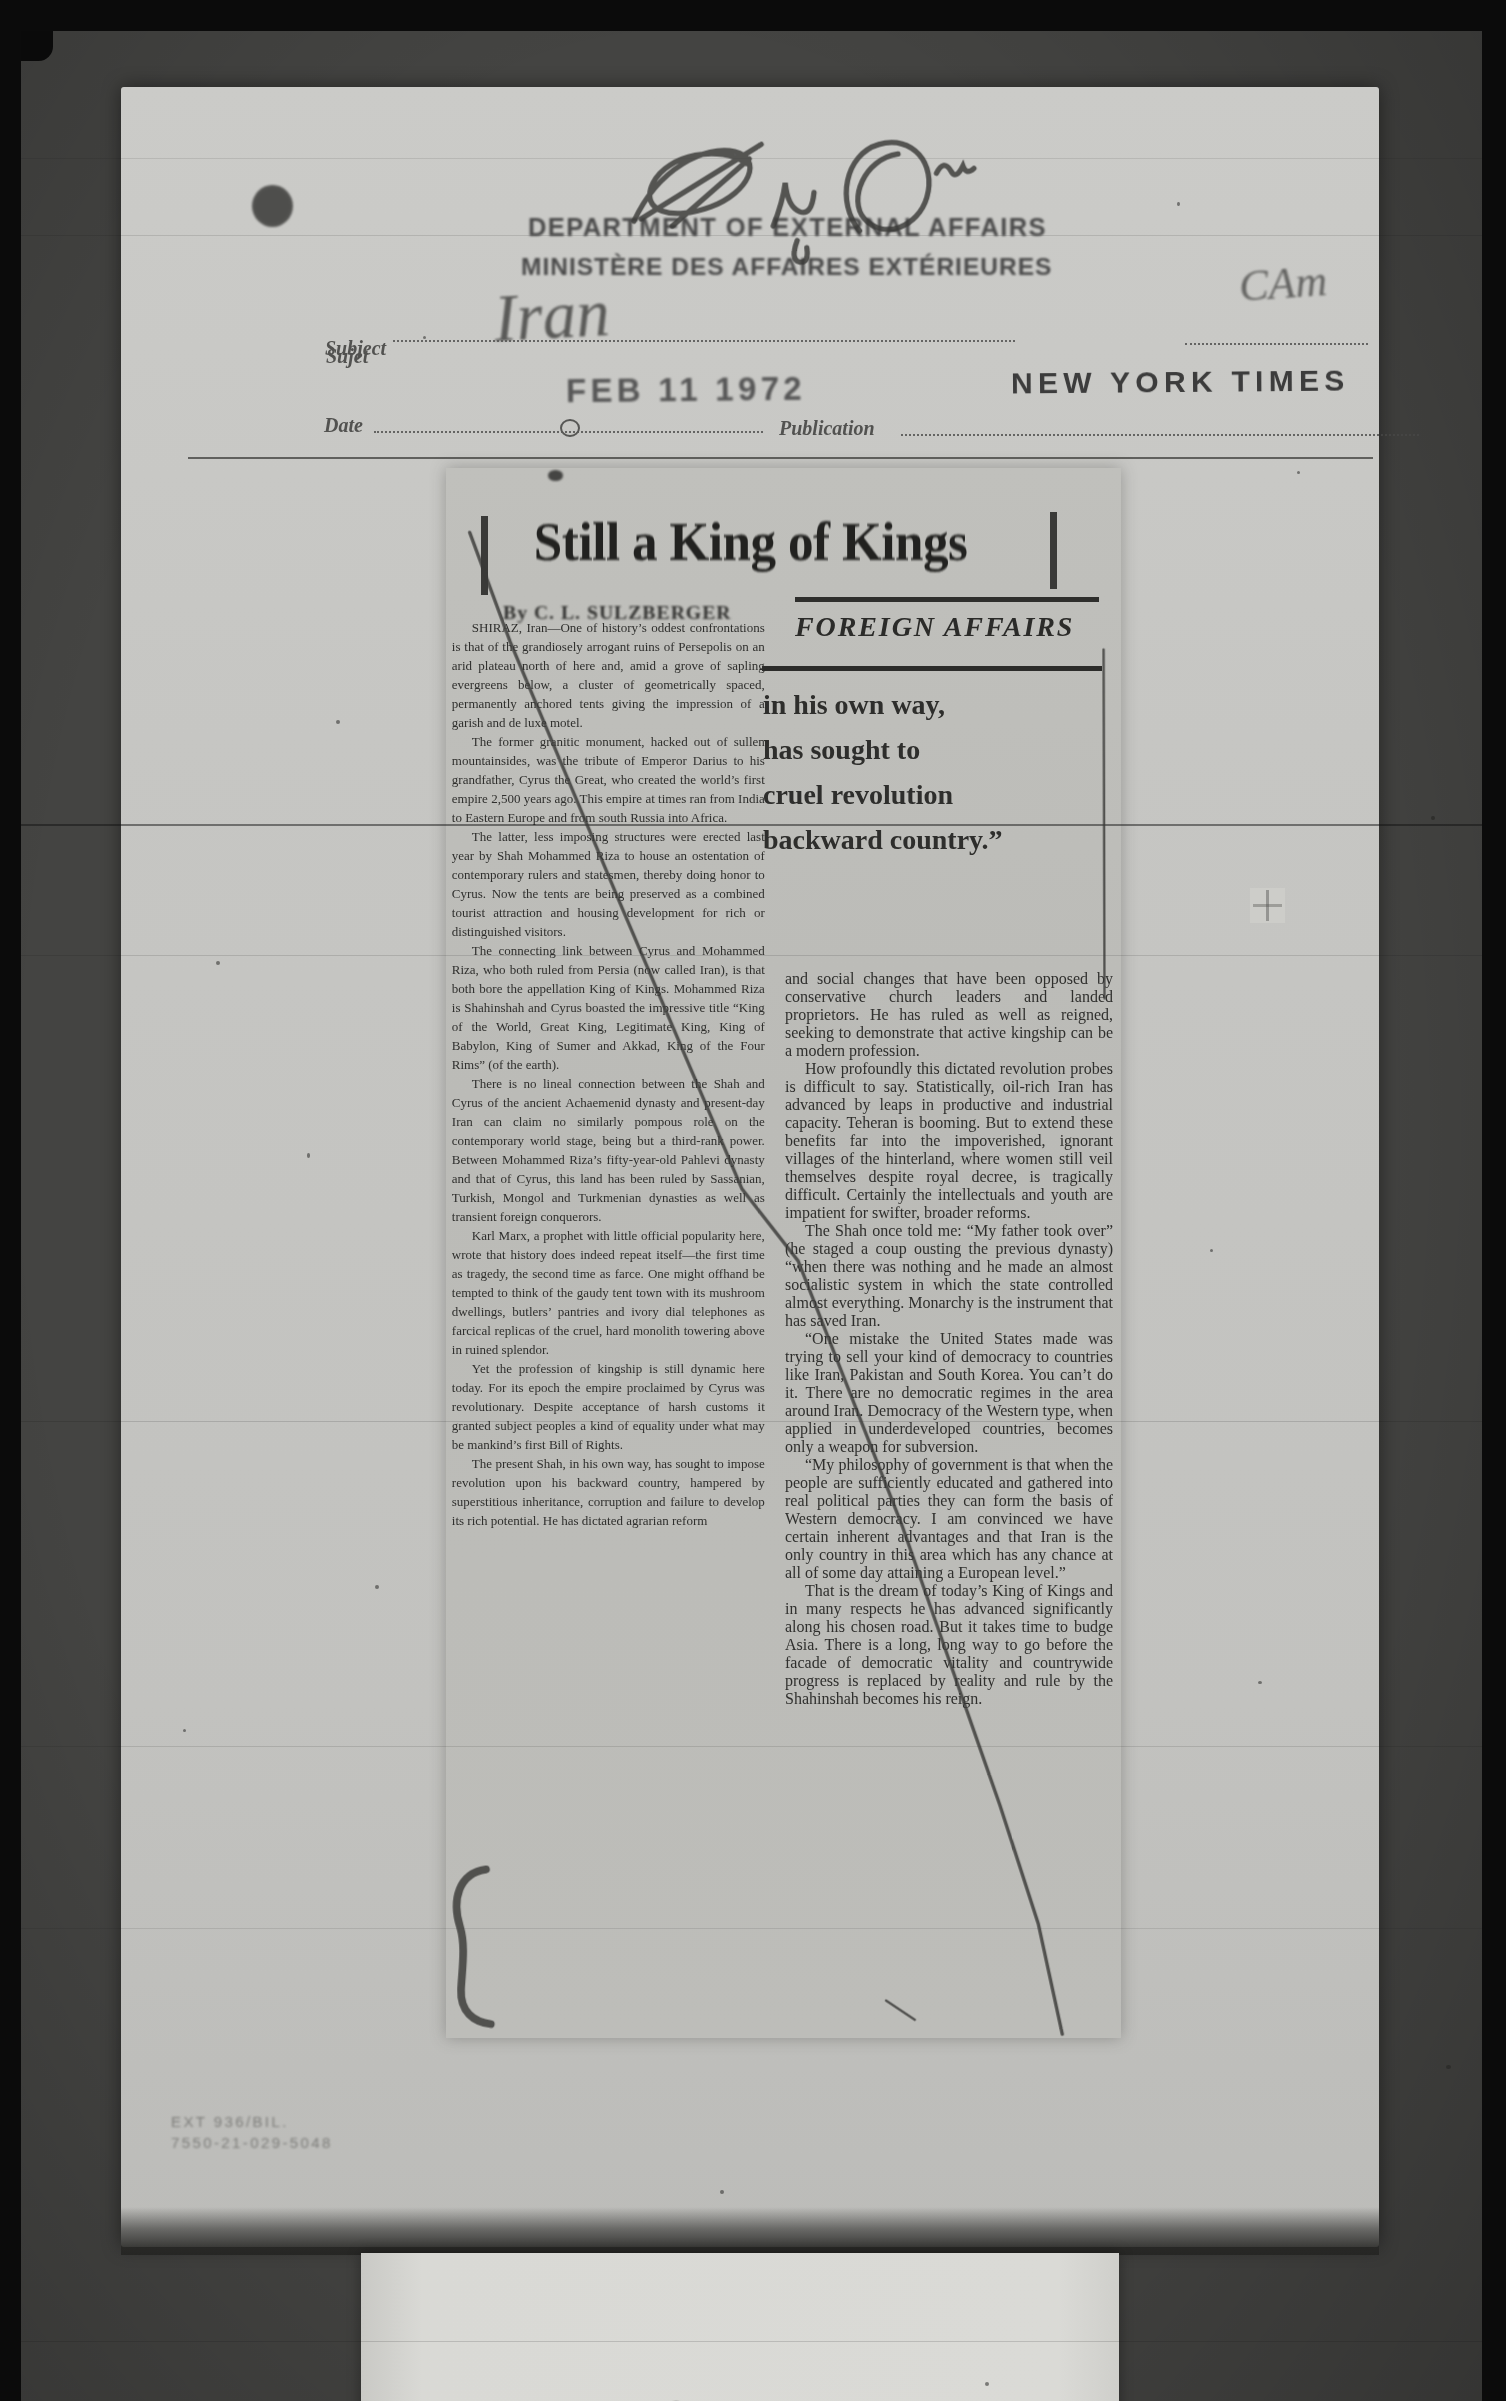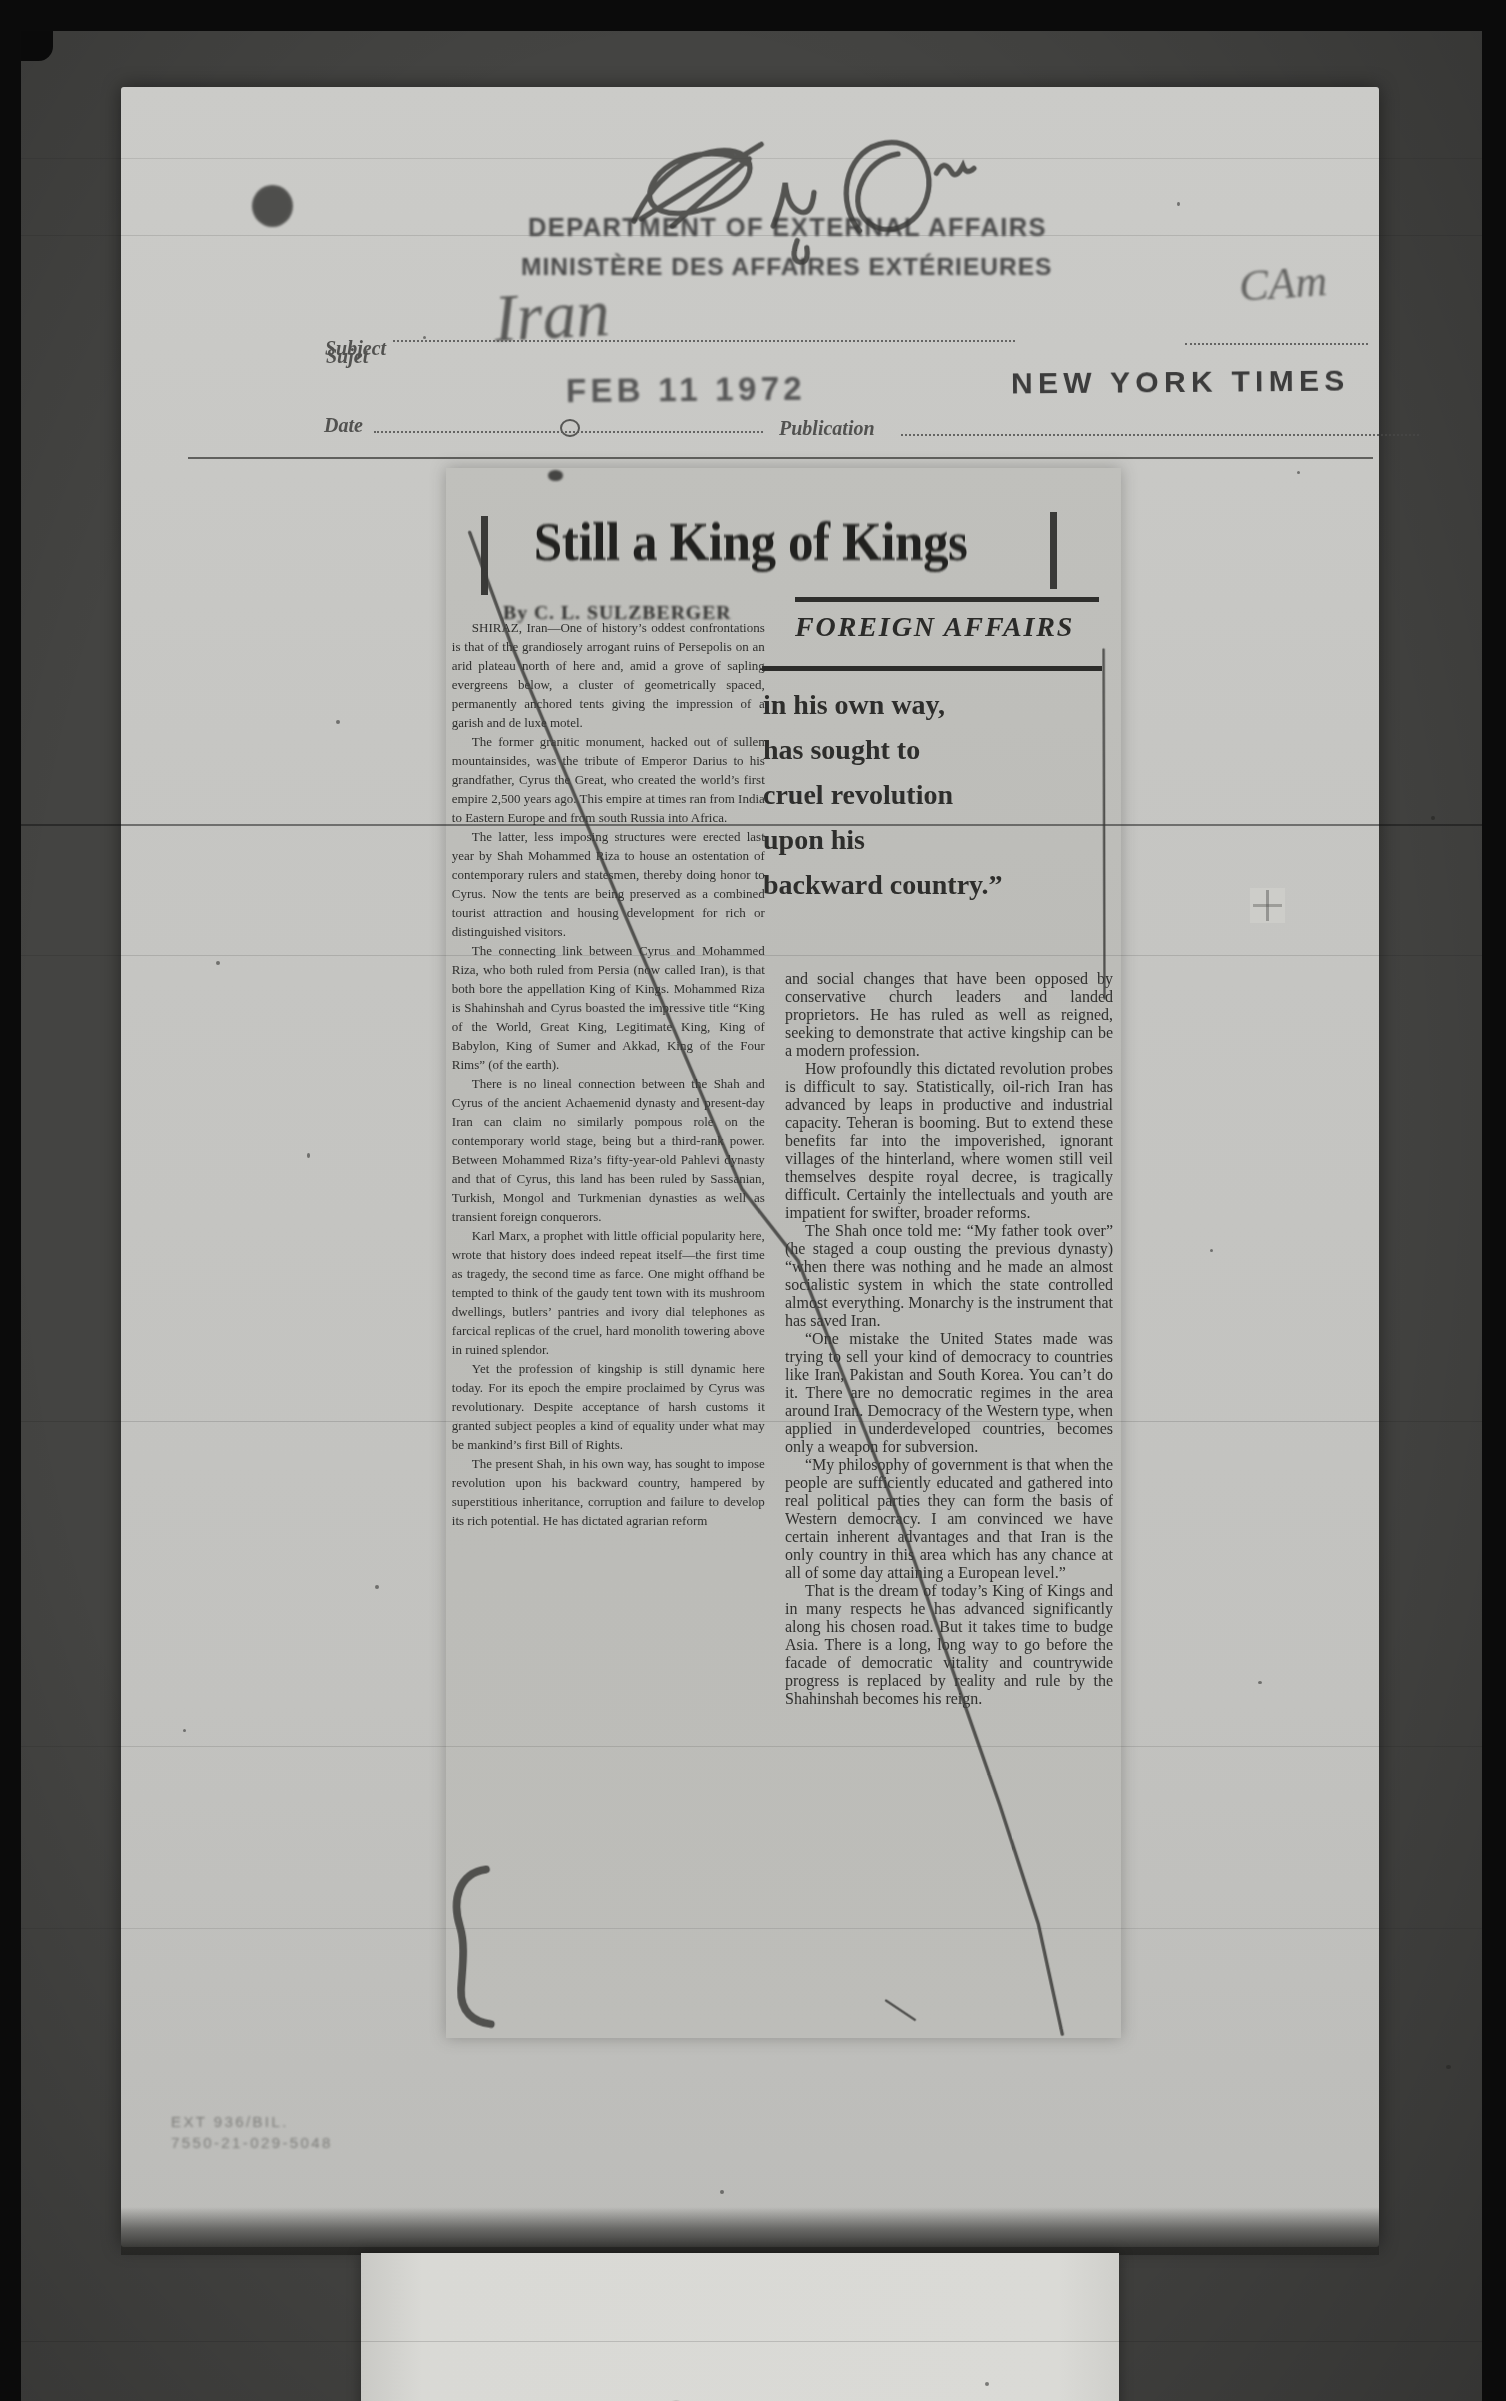--- a/index.html
+++ b/index.html
@@ -130,21 +130,20 @@
     <div id="clip-title">Still a King of Kings</div>
     <div id="clip-byline">By C. L. SULZBERGER</div>
 
     <div id="fa-rule"></div>
     <div id="fa-title">FOREIGN AFFAIRS</div>
     <div id="pq-rule"></div>
     <div id="pull-quote">
         <div class="pq-line">in his own way,</div>
         <div class="pq-line">has sought to</div>
         <div class="pq-line">cruel revolution</div>
-        <div class="pq-line">upon his</div>
         <div class="pq-line">backward country.”</div>
       </div>
 
     <div id="col1" class="col">
         <p class="np-para">SHIRAZ, Iran—One of history’s oddest confrontations is that of the grandiosely arrogant ruins of Persepolis on an arid plateau north of here and, amid a grove of sapling evergreens below, a cluster of geometrically spaced, permanently anchored tents giving the impression of a garish and de luxe motel.</p>
         <p class="np-para">The former granitic monument, hacked out of sullen mountainsides, was the tribute of Emperor Darius to his grandfather, Cyrus the Great, who created the world’s first empire 2,500 years ago. This empire at times ran from India to Eastern Europe and from south Russia into Africa.</p>
         <p class="np-para">The latter, less imposing structures were erected last year by Shah Mohammed Riza to house an ostentation of contemporary rulers and statesmen, thereby doing honor to Cyrus. Now the tents are being preserved as a combined tourist attraction and housing development for rich or distinguished visitors.</p>
         <p class="np-para">The connecting link between Cyrus and Mohammed Riza, who both ruled from Persia (now called Iran), is that both bore the appellation King of Kings. Mohammed Riza is Shahinshah and Cyrus boasted the impressive title “King of the World, Great King, Legitimate King, King of Babylon, King of Sumer and Akkad, King of the Four Rims” (of the earth).</p>
         <p class="np-para">There is no lineal connection between the Shah and Cyrus of the ancient Achaemenid dynasty and present-day Iran can claim no similarly pompous role on the contemporary world stage, being but a third-rank power. Between Mohammed Riza’s fifty-year-old Pahlevi dynasty and that of Cyrus, this land has been ruled by Sassanian, Turkish, Mongol and Turkmenian dynasties as well as transient foreign conquerors.</p>
         <p class="np-para">Karl Marx, a prophet with little official popularity here, wrote that history does indeed repeat itself—the first time as tragedy, the second time as farce. One might offhand be tempted to think of the gaudy tent town with its mushroom dwellings, butlers’ pantries and ivory dial telephones as farcical replicas of the cruel, hard monolith towering above in ruined splendor.</p>

